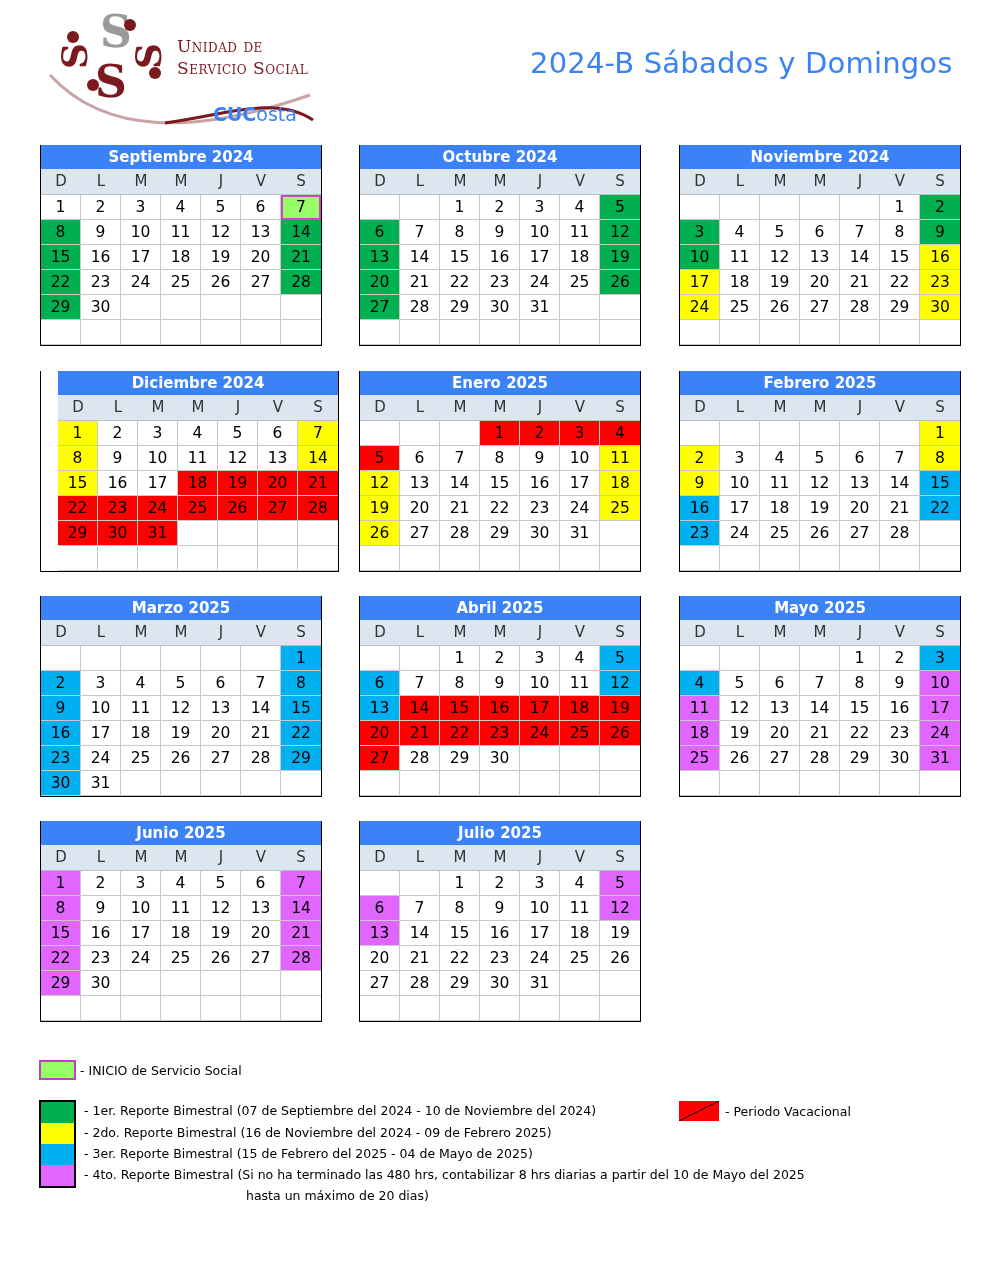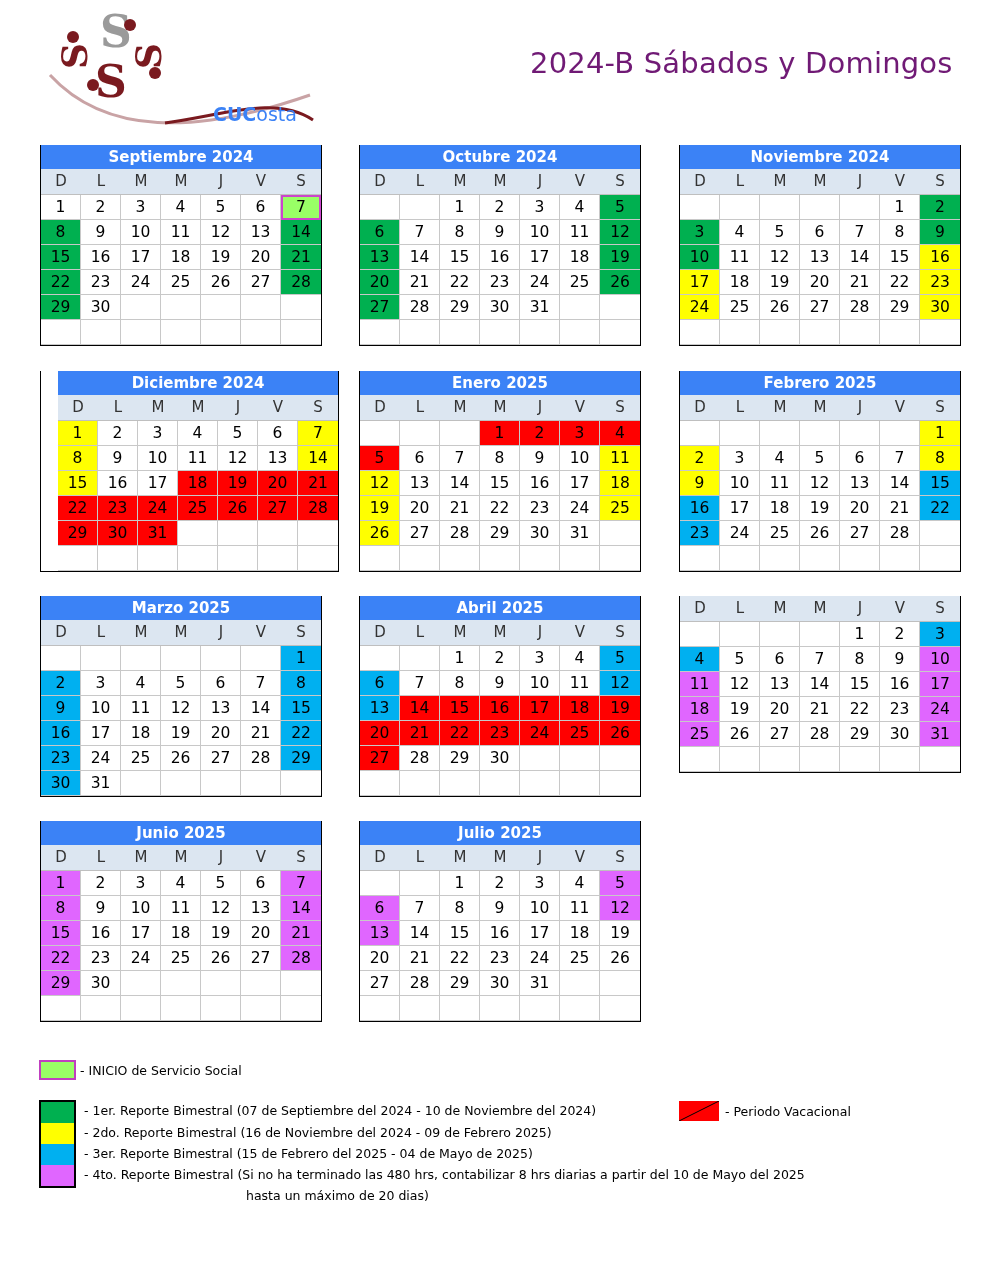--- a/index.html
+++ b/index.html
@@ -2,21 +2,21 @@
 <html><head>
 <meta charset="utf-8">
 <style>
   html, body { margin:0; padding:0; background:#ffffff; }
   body { width:1000px; height:1267px; position:relative; overflow:hidden; font-family:"DejaVu Sans", sans-serif; color:#000; }
   .logo { position:absolute; left:45px; top:5px; width:280px; height:130px; }
   .logo svg { position:absolute; left:0; top:0; }
   .logo-title { position:absolute; left:132px; top:30px; color:#7a1a1f; font-family:"DejaVu Serif", serif; font-size:14px; line-height:22px; letter-spacing:0.5px; }
   .logo-brand { position:absolute; left:168px; top:98px; font-family:"DejaVu Sans", sans-serif; font-size:19px; color:#3b82f6; }
   .logo-brand b { font-weight:bold; }
-  .page-title { position:absolute; left:530px; top:46px; font-family:"DejaVu Sans", sans-serif; font-size:29px; color:#701a75; letter-spacing:0.2px; white-space:nowrap; }
+  .page-title { position:absolute; left:530px; top:46px; font-family:"DejaVu Sans", sans-serif; font-size:29px; color:#3b82f6; letter-spacing:0.2px; white-space:nowrap; }
 
   .cal { position:absolute; width:280px; border-left:1px solid #000; border-right:1px solid #000; border-bottom:1px solid #000; }
   .cal-head { background:#3b82f6; color:#fff; text-align:center; font-weight:bold; font-size:15px; height:24px; line-height:24px; }
   .cal-grid { display:grid; grid-template-columns:repeat(7, 40px); }
   .dow { background:#dce6f1; height:25px; line-height:25px; text-align:center; font-size:15px; color:#333; border-bottom:1px solid #bfbfbf; }
   .day { height:25px; line-height:25px; text-align:center; font-size:15.5px; border-right:1px solid #c8c8c8; border-bottom:1px solid #c8c8c8; box-sizing:border-box; }
   .day:nth-child(7n) { border-right:none; }
   .c-green { background:#00b050; }
   .c-lime { background:#99ff66; outline:2px solid #cc44cc; outline-offset:-2px; }
   .c-yellow { background:#ffff00; }
@@ -42,20 +42,24 @@
     <path d="M120 118 C 180 110, 230 90, 268 115" stroke="#7a1a1f" stroke-width="3" fill="none"></path>
     <text x="55" y="42" font-size="44" font-family="DejaVu Serif, serif" fill="#9a9a9a" font-weight="bold">S</text>
     <text x="50" y="92" font-size="44" font-family="DejaVu Serif, serif" fill="#7a1a1f" font-weight="bold">S</text>
     <text x="16" y="62" font-size="36" font-family="DejaVu Serif, serif" fill="#7a1a1f" font-weight="bold" transform="rotate(-90 30 50)">S</text>
     <text x="90" y="62" font-size="36" font-family="DejaVu Serif, serif" fill="#7a1a1f" font-weight="bold" transform="rotate(-90 104 50)">S</text>
     <circle cx="28" cy="32" r="6" fill="#7a1a1f"></circle>
     <circle cx="85" cy="20" r="6" fill="#7a1a1f"></circle>
     <circle cx="48" cy="80" r="6" fill="#7a1a1f"></circle>
     <circle cx="110" cy="68" r="6" fill="#7a1a1f"></circle>
   </svg>
+  <div class="logo-title">
+    <div style="font-variant:small-caps;font-size:17px;">Unidad de</div>
+    <div style="font-variant:small-caps;font-size:17px;">Servicio Social</div>
+  </div>
   <div class="logo-brand"><b>CUC</b><span>osta</span></div>
 </div>
 
 <div class="page-title">2024-B Sábados y Domingos</div>
 
 <div id="calendars">
     <div class="cal" style="left: 40px; top: 145px;">
       <div class="cal-head">Septiembre 2024</div>
       <div class="cal-grid">
         <div class="dow">D</div>
@@ -481,20 +485,21 @@
         <div class="day"></div>
         <div class="day"></div>
         <div class="day"></div>
         <div class="day"></div>
         <div class="day"></div>
         <div class="day"></div>
         <div class="day"></div>
       </div>
     </div>
     <div class="cal" style="left: 679px; top: 596px;">
+      <div class="cal-head">Mayo 2025</div>
       <div class="cal-grid">
         <div class="dow">D</div>
         <div class="dow">L</div>
         <div class="dow">M</div>
         <div class="dow">M</div>
         <div class="dow">J</div>
         <div class="dow">V</div>
         <div class="dow">S</div>
         <div class="day"></div>
         <div class="day"></div>

